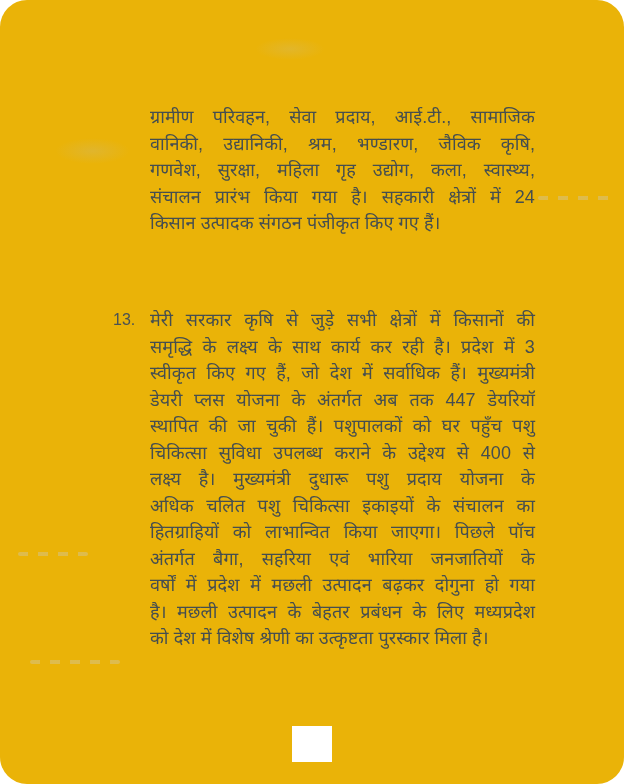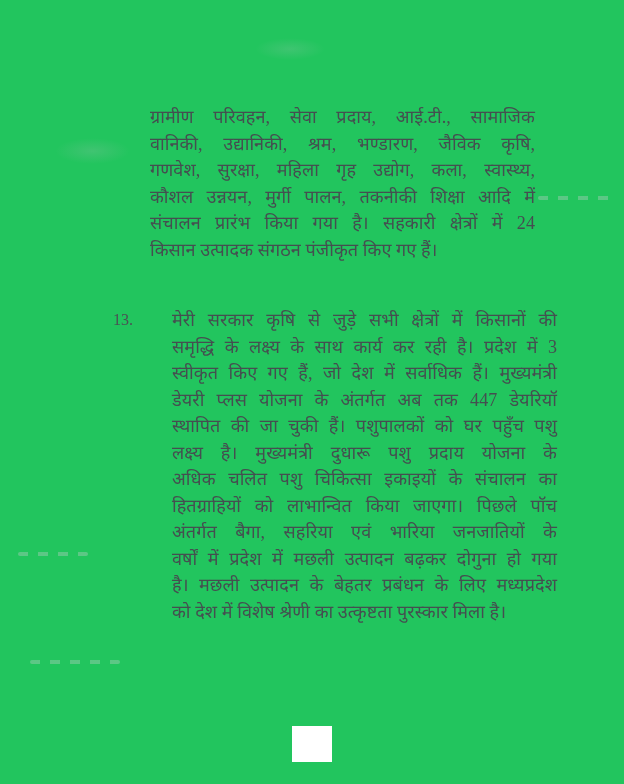--- a/index.html
+++ b/index.html
@@ -4,45 +4,46 @@
 <style>
   html, body {
     margin: 0;
     padding: 0;
     background: #ffffff;
   }
   .page {
     position: relative;
     width: 624px;
     height: 784px;
-    background: #22c55e;
+    background: #eab308;
     overflow: hidden;
-    font-family: Liberation Serif, serif;
+    font-family: Liberation Sans, sans-serif;
     color: #454e50;
+    border-radius: 27px;
   }
   
   .para {
     position: absolute;
     left: 150px;
     width: 385px;
     font-size: 18px;
     line-height: 26.5px;
     letter-spacing: 0.1px;
   }
   .para .line {
     height: 26.5px;
     white-space: nowrap;
     text-align: justify;
     text-align-last: justify;
   }
   .para .line.last {
     text-align-last: left;
   }
   .para-cont { top: 104px; }
-  .para-13   { top: 307px; margin-left: 22px; }
+  .para-13   { top: 307px; }
   .para-number {
     position: absolute;
     left: 113px;
     top: 307px;
     font-size: 16px;
     line-height: 26.5px;
     color: #4a5254;
   }
   
   .smudge {
@@ -82,33 +83,33 @@
   <div class="smudge smudge-b"></div>
   <div class="dots-row dots-left-1"></div>
   <div class="dots-row dots-left-2"></div>
   <div class="dots-row dots-right-1"></div>
   <div class="patch-white"></div>
 
   <section class="para para-cont">
     <div class="line">ग्रामीण परिवहन, सेवा प्रदाय, आई.टी., सामाजिक</div>
     <div class="line">वानिकी, उद्यानिकी, श्रम, भण्डारण, जैविक कृषि,</div>
     <div class="line">गणवेश, सुरक्षा, महिला गृह उद्योग, कला, स्वास्थ्य,</div>
-    <div class="line">कौशल उन्नयन, मुर्गी पालन, तकनीकी शिक्षा आदि में</div>
     <div class="line">संचालन प्रारंभ किया गया है। सहकारी क्षेत्रों में 24</div>
     <div class="line last">किसान उत्पादक संगठन पंजीकृत किए गए हैं।</div>
   </section>
 
   <div class="para-number">13.</div>
 
   <section class="para para-13">
     <div class="line">मेरी सरकार कृषि से जुड़े सभी क्षेत्रों में किसानों की</div>
     <div class="line">समृद्धि के लक्ष्य के साथ कार्य कर रही है। प्रदेश में 3</div>
     <div class="line">स्वीकृत किए गए हैं, जो देश में सर्वाधिक हैं। मुख्यमंत्री</div>
     <div class="line">डेयरी प्लस योजना के अंतर्गत अब तक 447 डेयरियॉ</div>
     <div class="line">स्थापित की जा चुकी हैं। पशुपालकों को घर पहुँच पशु</div>
+    <div class="line">चिकित्सा सुविधा उपलब्ध कराने के उद्देश्य से 400 से</div>
     <div class="line">लक्ष्य है। मुख्यमंत्री दुधारू पशु प्रदाय योजना के</div>
     <div class="line">अधिक चलित पशु चिकित्सा इकाइयों के संचालन का</div>
     <div class="line">हितग्राहियों को लाभान्वित किया जाएगा। पिछले पॉच</div>
     <div class="line">अंतर्गत बैगा, सहरिया एवं भारिया जनजातियों के</div>
     <div class="line">वर्षों में प्रदेश में मछली उत्पादन बढ़कर दोगुना हो गया</div>
     <div class="line">है। मछली उत्पादन के बेहतर प्रबंधन के लिए मध्यप्रदेश</div>
     <div class="line last">को देश में विशेष श्रेणी का उत्कृष्टता पुरस्कार मिला है।</div>
   </section>
 
 </div>

